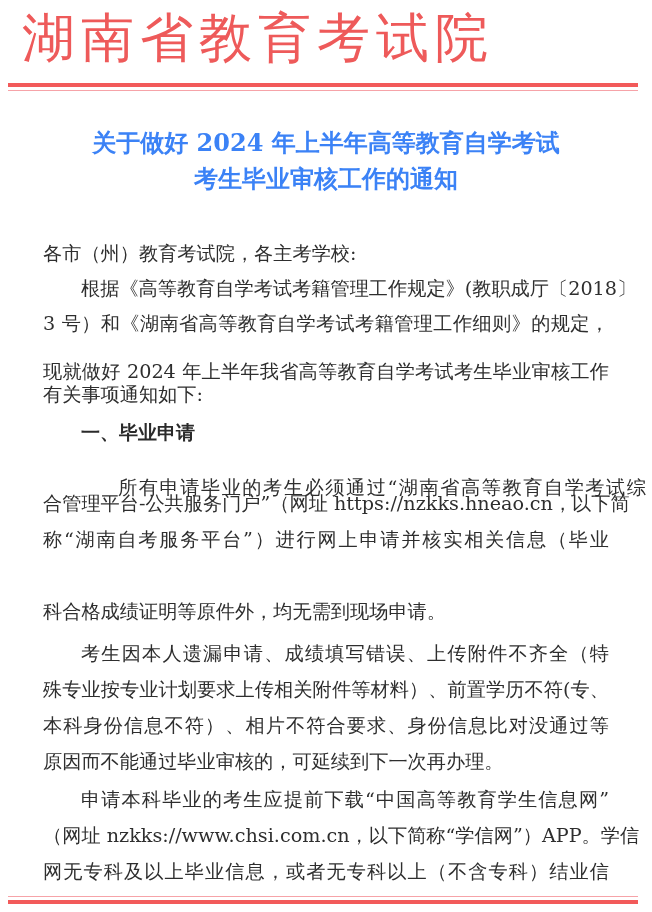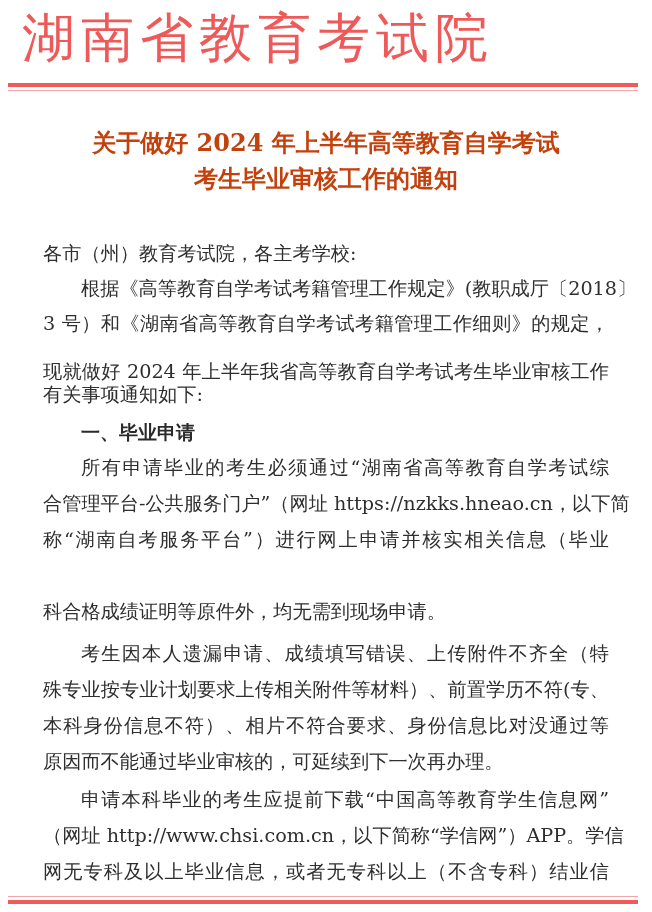--- a/index.html
+++ b/index.html
@@ -43,21 +43,21 @@
       background: #f6a3a8;
     }
     .title {
       position: absolute;
       left: 0;
       width: 652px;
       text-align: center;
       font-family: "DejaVu Serif", "Liberation Serif", serif;
       font-weight: bold;
       font-size: 24px;
-      color: #c2410c;
+      color: #3b82f6;
       letter-spacing: 0px;
     }
     .body-text {
       position: absolute;
       left: 43px;
       width: 566px;
       font-family: "DejaVu Serif", "Liberation Serif", serif;
       font-size: 19.2px;
       color: #2e2e2e;
     }
@@ -102,29 +102,29 @@
 <div class="body-text" style="top:0; height:912px;">
   <div class="line last" style="top:236px;">各市（州）教育考试院，各主考学校:</div>
 
   <div class="line indent" style="top:271px;">根据《高等教育自学考试考籍管理工作规定》(教职成厅〔2018〕</div>
   <div class="line" style="top:306px;">3 号）和《湖南省高等教育自学考试考籍管理工作细则》的规定，</div>
   <div class="line" style="top:354px;">现就做好 2024 年上半年我省高等教育自学考试考生毕业审核工作</div>
   <div class="line last" style="top:377px;">有关事项通知如下:</div>
 
   <div class="heading" style="top:414px;">一、毕业申请</div>
 
-  <div class="line indent" style="top:450px;">所有申请毕业的考生必须通过“湖南省高等教育自学考试综</div>
+  <div class="line indent" style="top:470px;margin-left:37px;">所有申请毕业的考生必须通过“湖南省高等教育自学考试综</div>
   <div class="line" style="top:486px;">合管理平台-公共服务门户”（网址 https://nzkks.hneao.cn，以下简</div>
   <div class="line" style="top:522px;">称“湖南自考服务平台”）进行网上申请并核实相关信息（毕业</div>
   <div class="line last" style="top:594px;">科合格成绩证明等原件外，均无需到现场申请。</div>
 
   <div class="line indent" style="top:636px;">考生因本人遗漏申请、成绩填写错误、上传附件不齐全（特</div>
   <div class="line" style="top:672px;">殊专业按专业计划要求上传相关附件等材料）、前置学历不符(专、</div>
   <div class="line" style="top:708px;">本科身份信息不符）、相片不符合要求、身份信息比对没通过等</div>
   <div class="line last" style="top:744px;">原因而不能通过毕业审核的，可延续到下一次再办理。</div>
 
   <div class="line indent" style="top:782px;">申请本科毕业的考生应提前下载“中国高等教育学生信息网”</div>
-  <div class="line" style="top:818px;">（网址 http://www.chsi.com.cn，以下简称“学信网”）APP。学信</div>
+  <div class="line" style="top:818px;">（网址 nzkks://www.chsi.com.cn，以下简称“学信网”）APP。学信</div>
   <div class="line" style="top:854px;">网无专科及以上毕业信息，或者无专科以上（不含专科）结业信</div>
 </div>
 
 <div class="rule-thin" style="top:896px;"></div>
 <div class="rule-thick" style="top:900px;"></div>
 
 </body></html>

